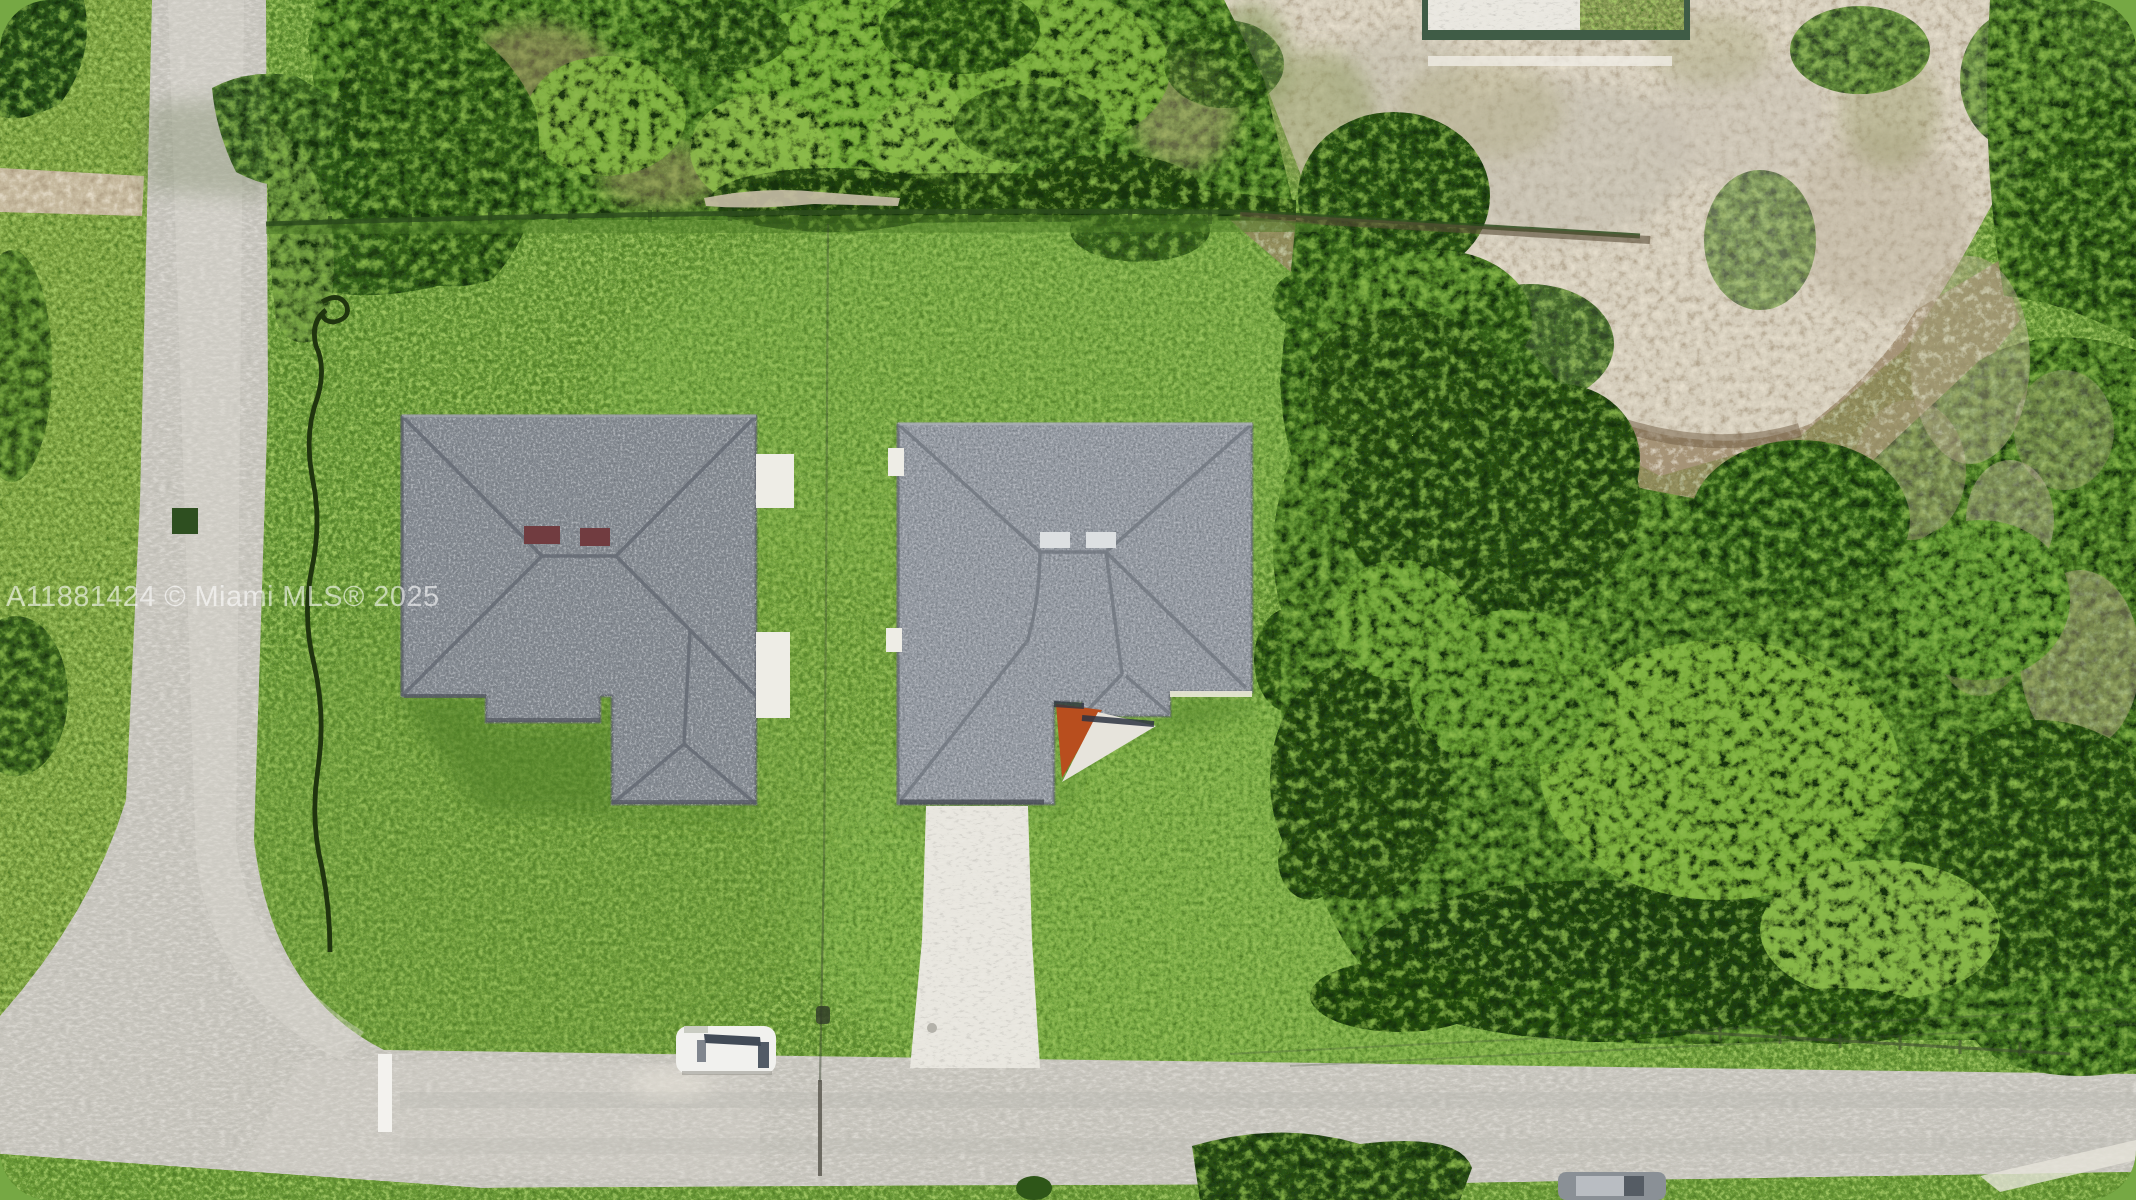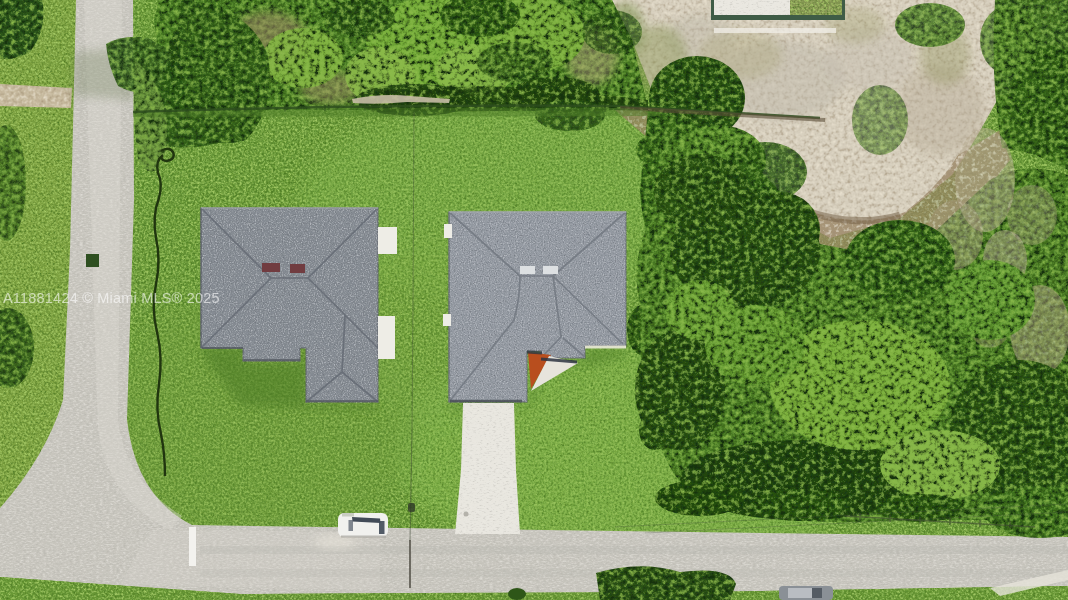--- a/index.html
+++ b/index.html
@@ -1,16 +1,16 @@
 <!DOCTYPE html>
 <html><head>
 <meta charset="utf-8">
 <style>
   html,body{margin:0;padding:0;background:#76a844;}
-  #stage{position:relative;width:1068px;height:600px;overflow:hidden;font-family:"Liberation Sans",sans-serif;}
+  #stage{position:relative;width:1068px;height:600px;overflow:hidden;font-family:"Liberation Sans",sans-serif;border-radius:25px;}
 </style>
 </head>
 <body>
 <div id="stage">
 <svg width="1068" height="600" viewBox="0 0 1068 600" xmlns="http://www.w3.org/2000/svg">
 <defs>
   <filter id="grasstex" x="-2%" y="-2%" width="104%" height="104%">
     <feTurbulence type="fractalNoise" baseFrequency="0.45" numOctaves="4" seed="7" result="n"></feTurbulence>
     <feColorMatrix in="n" type="matrix" values="0 0 0 0 0  0 0 0 0 0  0 0 0 0 0  1 0 0 0 0" result="na"></feColorMatrix>
     <feComponentTransfer in="na" result="da">

